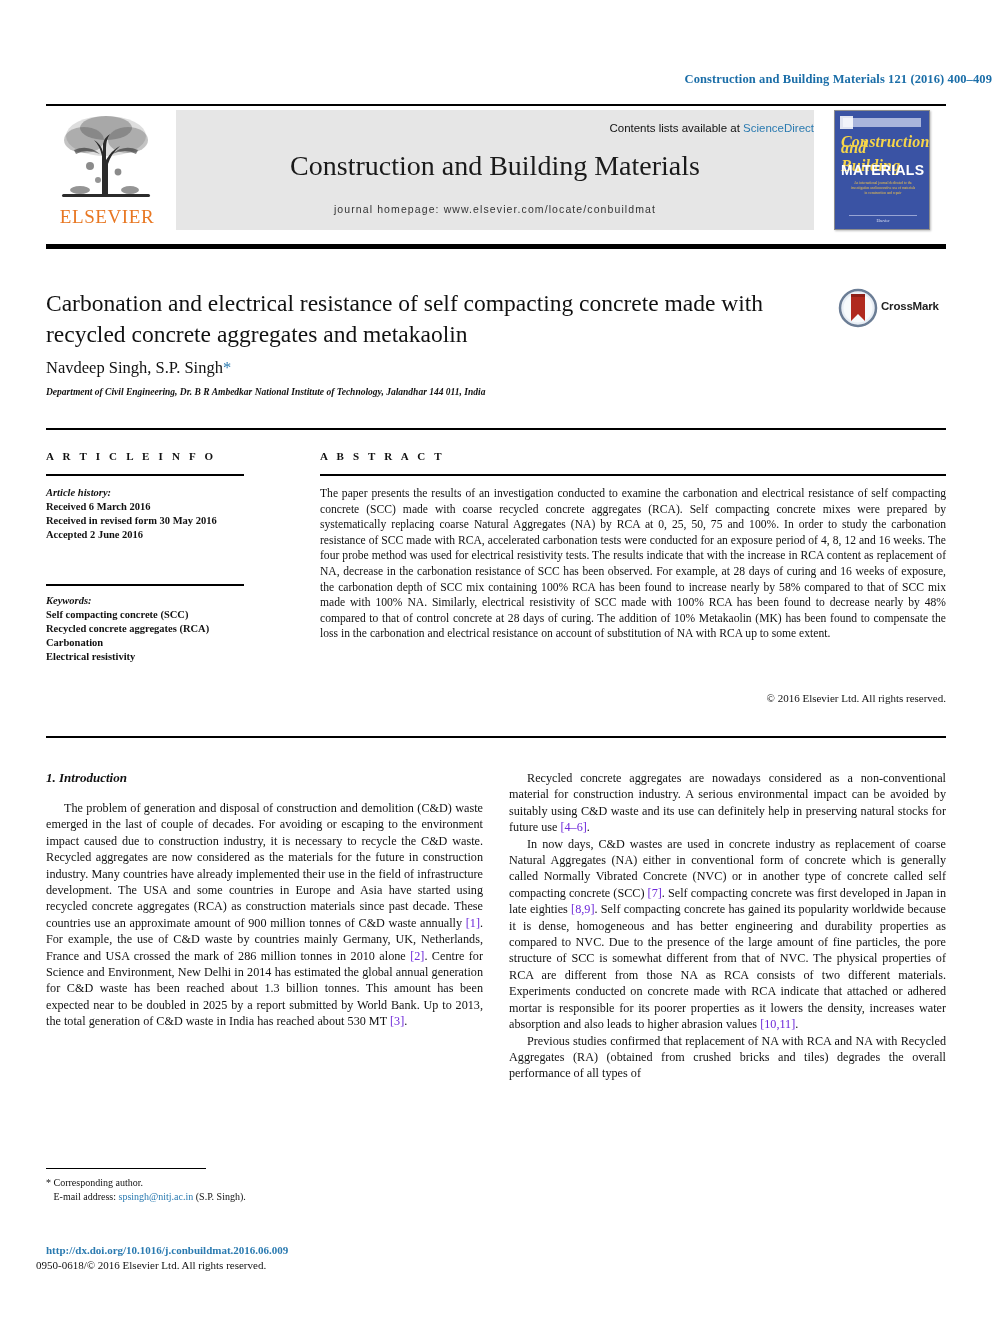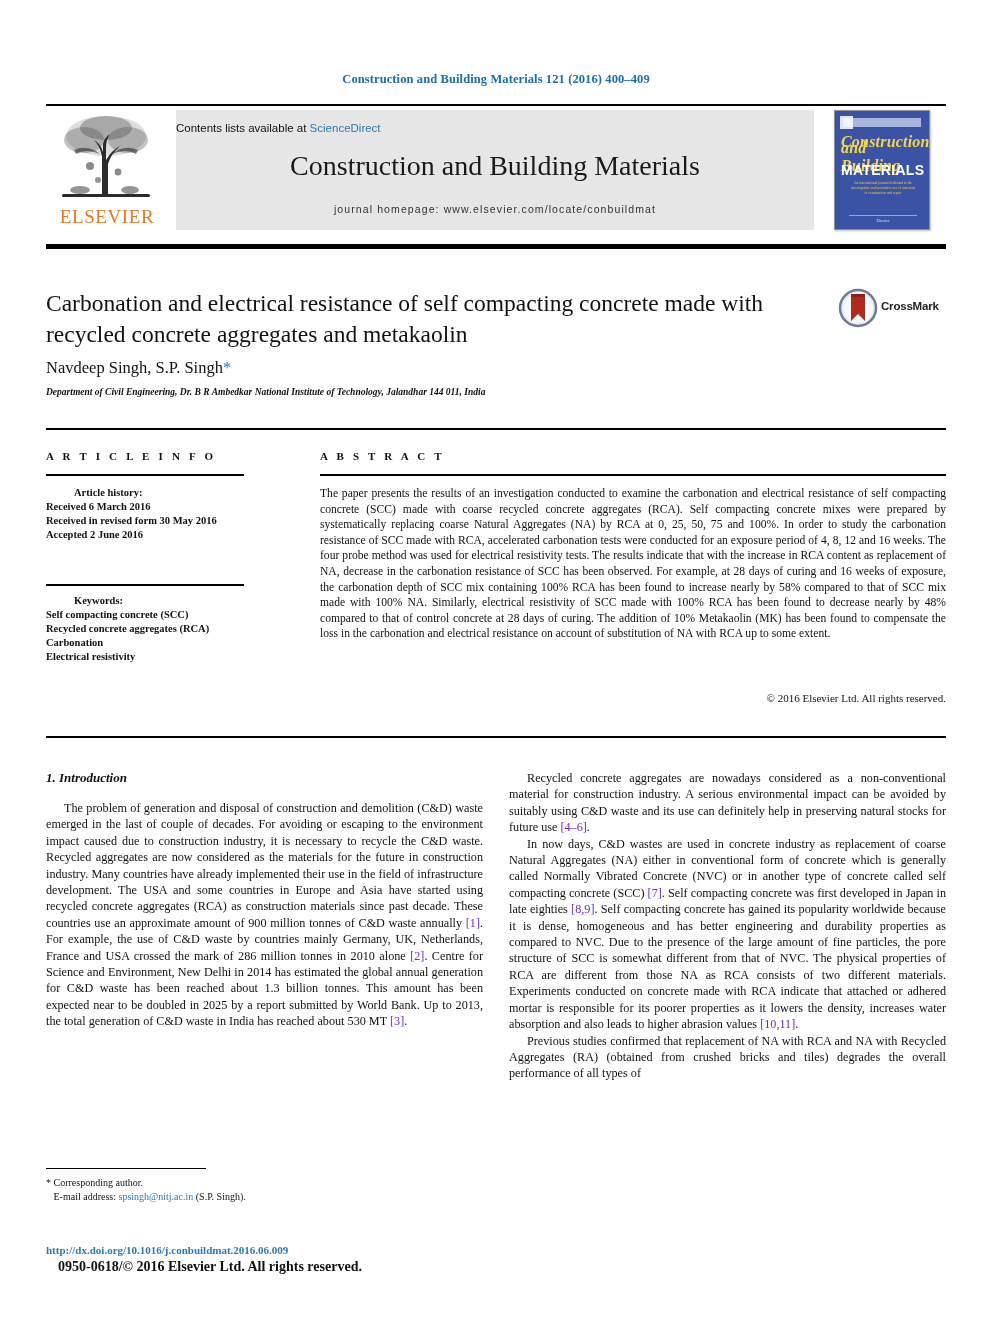--- a/index.html
+++ b/index.html
@@ -20,21 +20,21 @@
     left: 0; top: 0;
     width: 992px;
     height: 1323px;
   }
 
   
   .runhead {
     position: absolute;
     left: 0; top: 72px;
     width: 992px;
-    text-align: center;
+    text-align: right;
     font-family: "Liberation Serif", serif;
     font-weight: bold;
     font-size: 12.5px;
     color: #1b6ea8;
     letter-spacing: .1px;
   }
 
   
   .rule-thin-top {
     position: absolute;
@@ -67,21 +67,21 @@
   .mast-center {
     position: absolute;
     left: 130px; top: 2px;
     width: 638px; height: 120px;
     background: #e6e6e6;
   }
   .contents-line {
     position: absolute;
     left: 0; top: 12px;
     width: 638px;
-    text-align: left;
+    text-align: right;
     font-family: "Liberation Sans", sans-serif;
     font-size: 11.5px;
     color: #111;
   }
   .contents-line .sd { color: #2a7ab0; }
   .journal-title {
     position: absolute;
     left: 0; top: 40px;
     width: 638px;
     text-align: center;
@@ -256,22 +256,22 @@
     width: 220px;
     font-family: "Liberation Serif", serif;
     font-size: 10.5px;
     line-height: 14px;
     font-weight: bold;
     color: #111;
   }
   .ai-history { top: 486px; }
   .ai-keywords { top: 594px; }
   .ai-block .lbl {
+    font-style: italic;
     display: block;
-    margin-left: 28px;
   }
   .kw-rule {
     position: absolute;
     left: 46px; top: 584px;
     width: 198px; height: 2px;
     background: #000;
   }
 
   .abstract {
     position: absolute;
@@ -346,25 +346,25 @@
     position: absolute;
     left: 46px; top: 1244px;
     width: 460px;
     font-family: "Liberation Serif", serif;
     font-weight: bold;
     font-size: 11px;
     color: #2a7ab0;
   }
   .issn {
     position: absolute;
-    left: 58px; top: 1259px;
+    left: 36px; top: 1259px;
     width: 460px;
     font-family: "Liberation Serif", serif;
-    font-weight: bold;
-    font-size: 14px;
+    font-weight: normal;
+    font-size: 11px;
     color: #111;
   }
 </style>
 </head>
 <body>
 
 <div class="page">
 
   <div class="runhead">Construction and Building Materials 121 (2016) 400–409</div>
 

